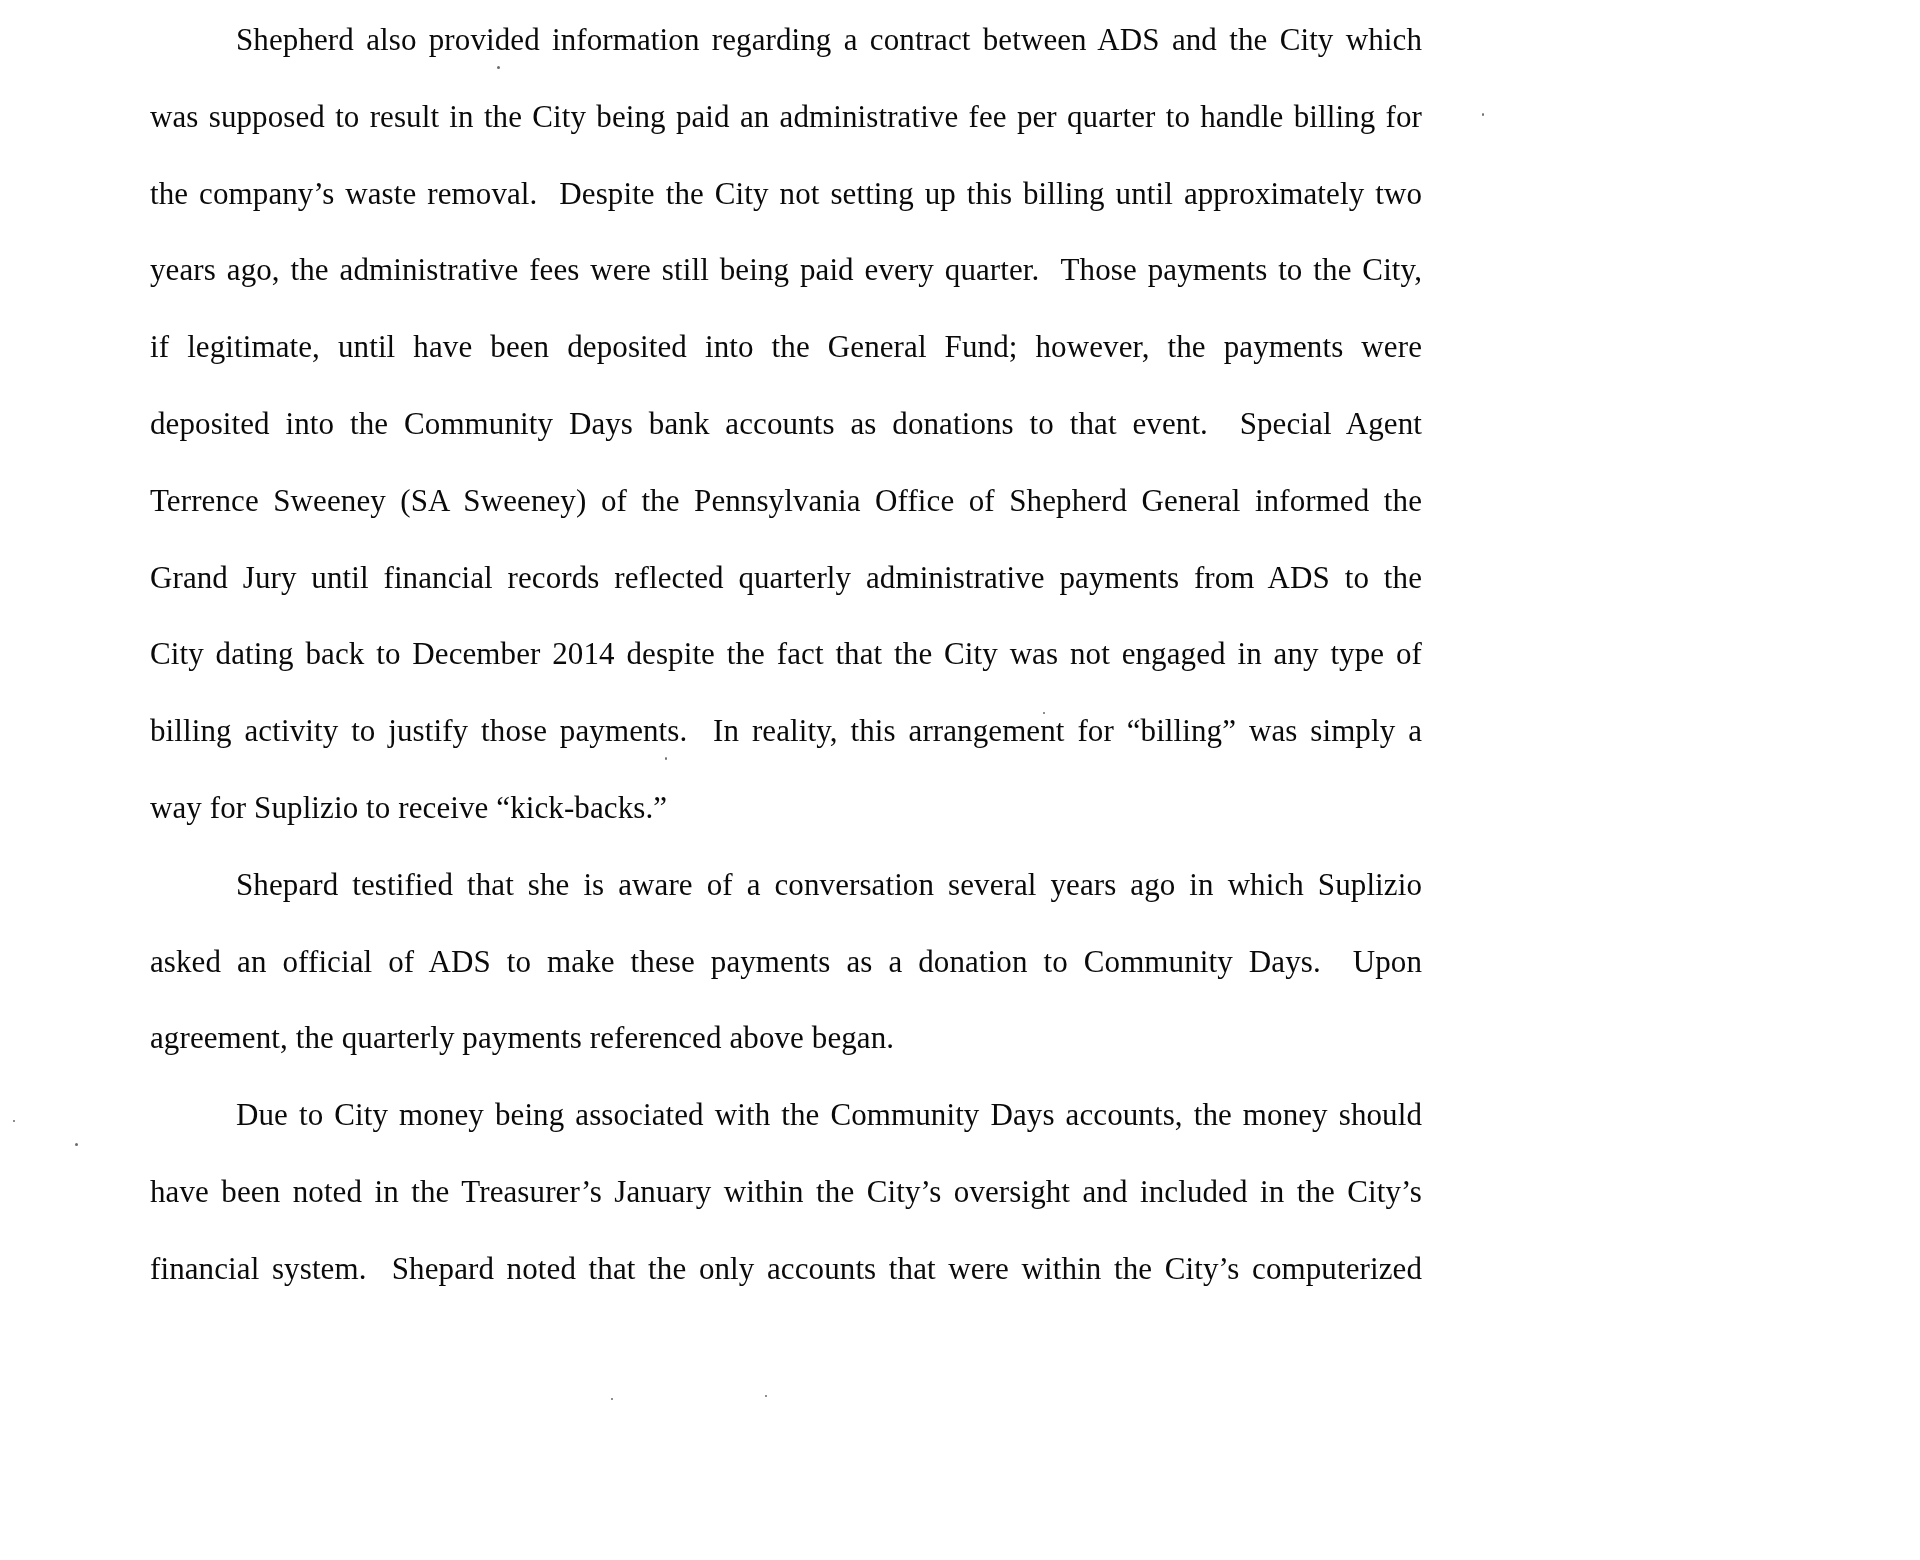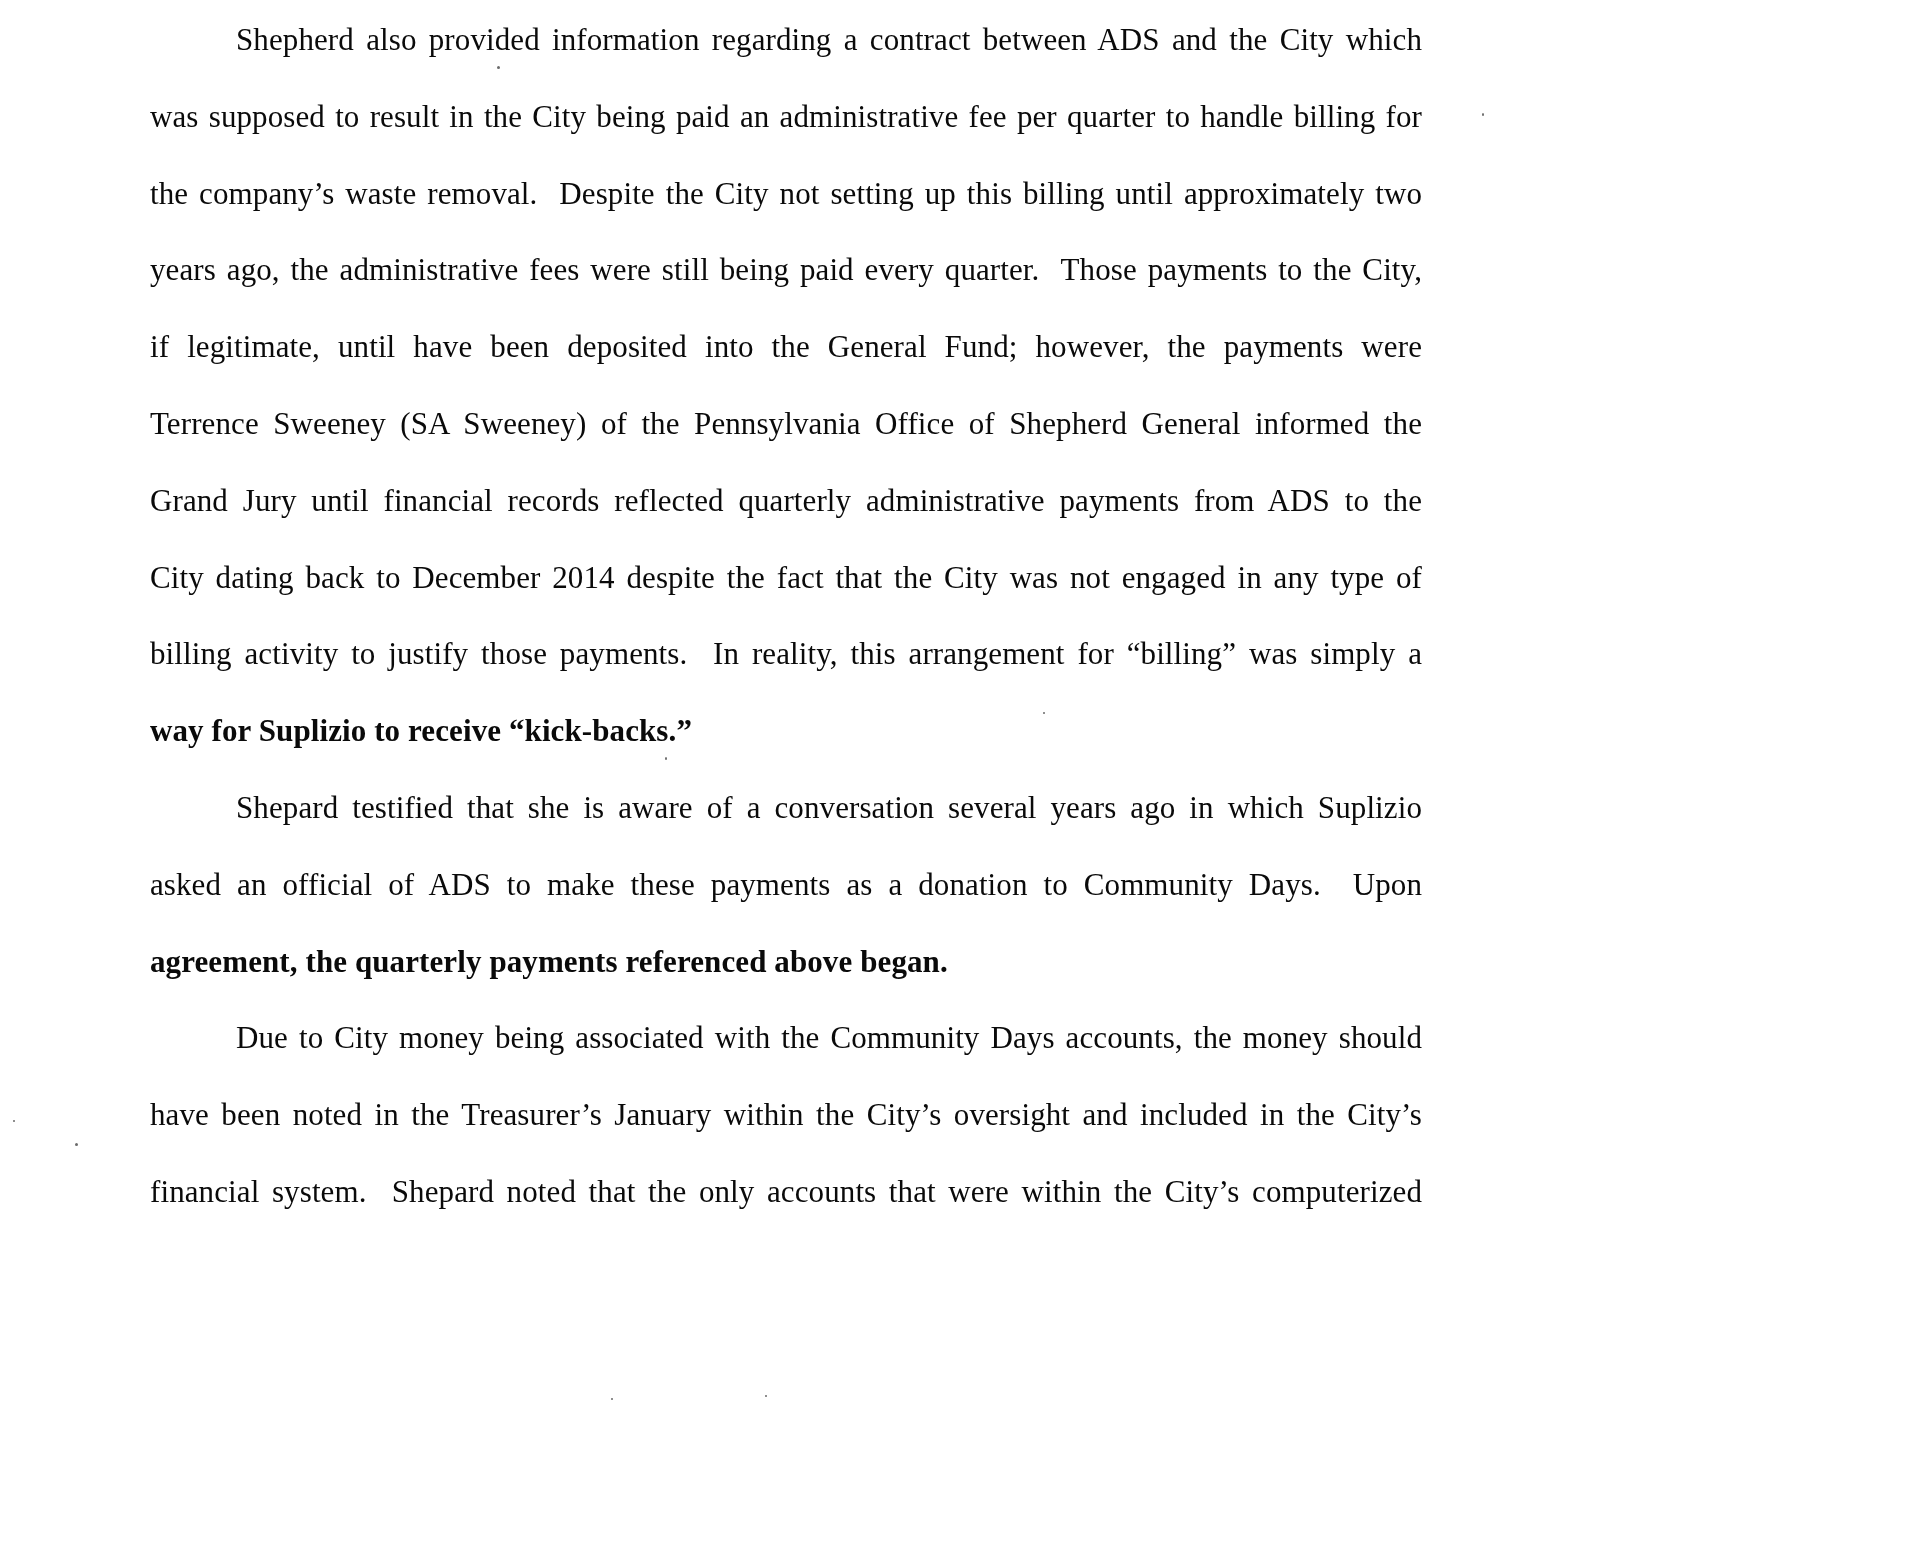--- a/index.html
+++ b/index.html
@@ -28,21 +28,20 @@
   .para { margin: 0; padding: 0; }
   .line {
     text-align: justify;
     text-align-last: justify;
     overflow: hidden;
     white-space: normal;
   }
   .line.last {
     text-align: left;
     text-align-last: left;
-    font-weight: bold;
   }
   .line.indent { text-indent: 86px; }
   
   .speck {
     position: absolute;
     background: #1a1a1a;
     border-radius: 50%;
     opacity: 0.65;
   }
 </style>
@@ -51,20 +50,21 @@
 
 <div class="page">
   <div class="textblock">
 
     <div class="para">
       <div class="line indent">Shepherd also provided information regarding a contract between ADS and the City which</div>
       <div class="line">was supposed to result in the City being paid an administrative fee per quarter to handle billing for</div>
       <div class="line">the company’s waste removal.&nbsp; Despite the City not setting up this billing until approximately two</div>
       <div class="line">years ago, the administrative fees were still being paid every quarter.&nbsp; Those payments to the City,</div>
       <div class="line">if legitimate, until have been deposited into the General Fund; however, the payments were</div>
+      <div class="line">deposited into the Community Days bank accounts as donations to that event.&nbsp; Special Agent</div>
       <div class="line">Terrence Sweeney (SA Sweeney) of the Pennsylvania Office of Shepherd General informed the</div>
       <div class="line">Grand Jury until financial records reflected quarterly administrative payments from ADS to the</div>
       <div class="line">City dating back to December 2014 despite the fact that the City was not engaged in any type of</div>
       <div class="line">billing activity to justify those payments.&nbsp; In reality, this arrangement for “billing” was simply a</div>
       <div class="line last">way for Suplizio to receive “kick-backs.”</div>
     </div>
 
     <div class="para">
       <div class="line indent">Shepard testified that she is aware of a conversation several years ago in which Suplizio</div>
       <div class="line">asked an official of ADS to make these payments as a donation to Community Days.&nbsp; Upon</div>

